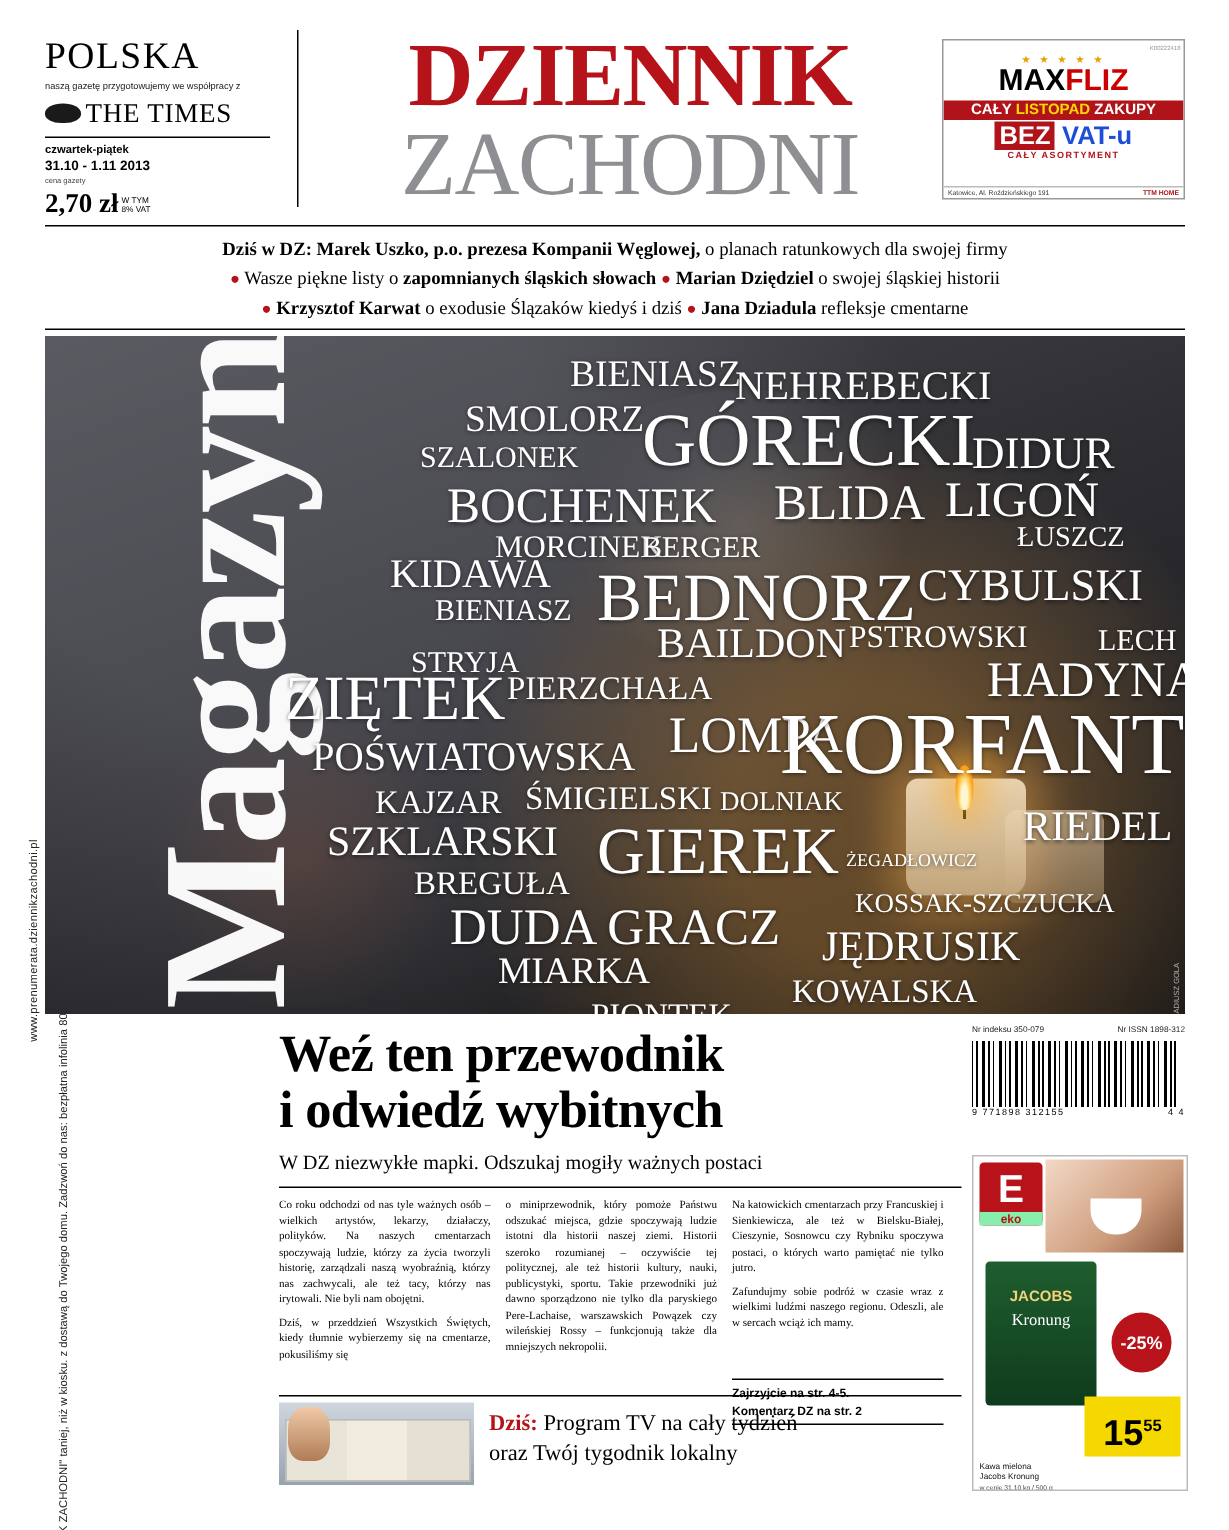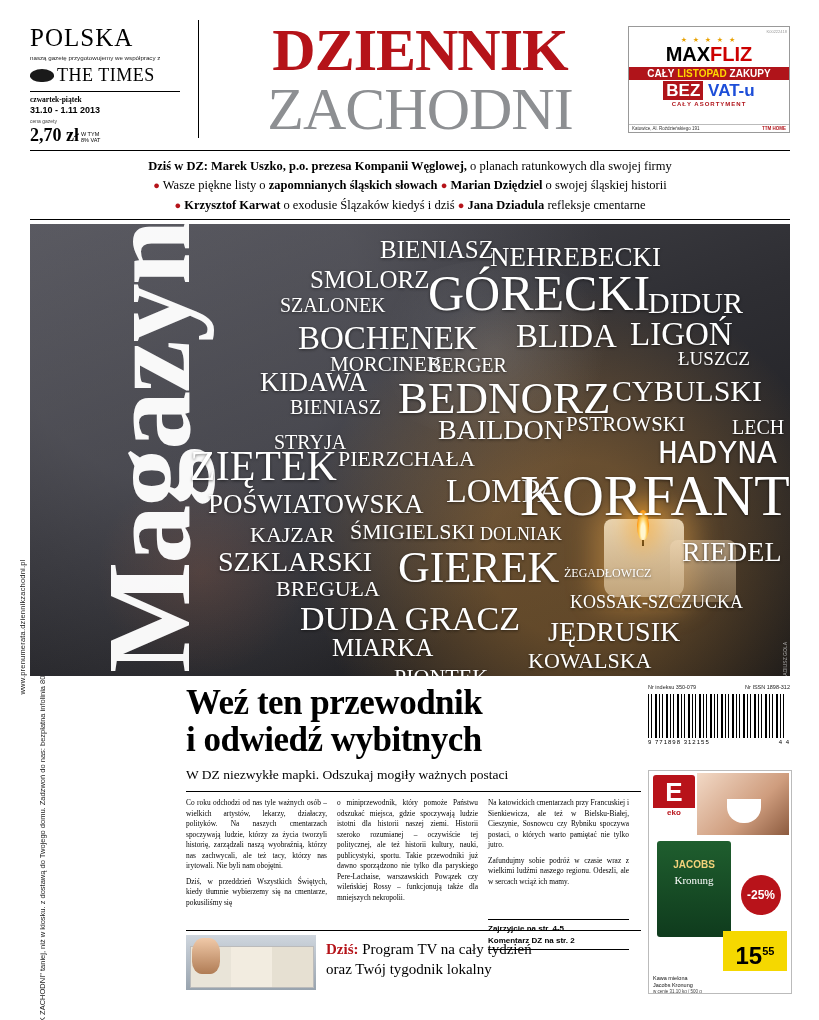--- a/index.html
+++ b/index.html
@@ -34,21 +34,21 @@
     font-size:7.5px;color:#222;white-space:nowrap;
   }
 
   
   .masthead{position:absolute;top:20px;left:30px;width:760px;height:118px;}
   .mh-left{position:absolute;left:0;top:0;width:168px;height:118px;border-right:1px solid #000;}
   .mh-polska{font-family:"Liberation Serif",serif;font-size:25px;letter-spacing:1px;margin-top:4px;}
   .mh-sub{font-family:"Liberation Sans",sans-serif;font-size:6.2px;color:#222;margin-top:2px;line-height:1.25;width:150px;}
   .mh-times{font-family:"Liberation Serif",serif;font-size:18px;letter-spacing:.5px;margin-top:3px;display:flex;align-items:center;gap:3px;}
   .mh-rule{border-top:1px solid #000;margin:5px 0 3px 0;width:150px;}
-  .mh-day{font-family:Liberation Serif, serif;font-size:7.5px;font-weight:bold;}
+  .mh-day{font-family:Liberation Sans, sans-serif;font-size:7.5px;font-weight:bold;}
   .mh-date{font-family:"Liberation Sans",sans-serif;font-size:9px;font-weight:bold;margin-top:1px;}
   .mh-catsmall{font-family:"Liberation Sans",sans-serif;font-size:5px;color:#444;margin-top:3px;}
   .mh-price{font-family:"Liberation Serif",serif;font-size:18px;font-weight:bold;margin-top:1px;}
   .mh-price small{font-family:"Liberation Sans",sans-serif;font-size:5.5px;font-weight:normal;display:inline-block;line-height:1.1;vertical-align:middle;margin-left:2px;}
 
   .mh-mid{position:absolute;left:180px;top:2px;width:420px;text-align:center;}
   .mh-dz1{font-family:"Liberation Serif",serif;font-weight:bold;font-size:60px;color:#b51319;letter-spacing:-1px;line-height:.95;}
   .mh-dz2{font-family:"Liberation Serif",serif;font-weight:normal;font-size:60px;color:#8d8f92;letter-spacing:-1px;line-height:.95;margin-top:2px;}
 
   .mh-ad{position:absolute;right:0;top:6px;width:160px;height:105px;border:1px solid #999;background:#fff;overflow:hidden;}
@@ -129,21 +129,21 @@
   
   .barcodebox{position:absolute;top:684px;left:648px;width:142px;height:78px;}
   .bc-meta{font-family:"Liberation Sans",sans-serif;font-size:5.5px;color:#222;display:flex;justify-content:space-between;}
   .bars{margin-top:4px;height:44px;width:138px;background:
      repeating-linear-gradient(90deg,#000 0 1px, #fff 1px 3px, #000 3px 4px, #fff 4px 7px, #000 7px 9px, #fff 9px 11px);}
   .bc-digits{font-family:"Liberation Sans",sans-serif;font-size:6px;letter-spacing:1px;margin-top:1px;display:flex;justify-content:space-between;}
 
   .radv{position:absolute;top:770px;left:648px;width:142px;height:222px;border:1px solid #bbb;background:#fff;overflow:hidden;}
   .ekologo{position:absolute;left:4px;top:4px;width:42px;height:42px;background:#b8131a;border-radius:3px;}
   .ekologo .e{color:#fff;font-family:"Liberation Sans",sans-serif;font-weight:bold;font-size:26px;text-align:center;line-height:34px;}
-  .ekologo .w{position:absolute;left:0;bottom:0;width:100%;background:#ffffff;color:#b8131a;font-family:"Liberation Sans",sans-serif;font-weight:bold;font-size:8px;text-align:center;}
+  .ekologo .w{position:absolute;left:0;bottom:0;width:100%;background:#86efac;color:#b8131a;font-family:"Liberation Sans",sans-serif;font-weight:bold;font-size:8px;text-align:center;}
   .adphoto{position:absolute;right:2px;top:2px;width:92px;height:62px;background:linear-gradient(135deg,#f2d9c6,#cf9d7e 60%,#8c5b3f);}
   .adphoto .cup{position:absolute;left:30px;top:26px;width:34px;height:24px;border-radius:0 0 16px 16px;background:#fff;}
   .jacobs{position:absolute;left:8px;top:70px;width:74px;height:96px;background:linear-gradient(180deg,#1f5e2e,#0f3b1d);border-radius:3px;}
   .jacobs .t1{color:#f2d27a;font-family:"Liberation Sans",sans-serif;font-weight:bold;font-size:10px;text-align:center;margin-top:18px;}
   .jacobs .t2{color:#fff;font-family:"Liberation Serif",serif;font-size:11px;text-align:center;margin-top:4px;}
   .disc{position:absolute;right:10px;top:104px;width:40px;height:40px;border-radius:50%;background:#b8131a;color:#fff;font-family:"Liberation Sans",sans-serif;font-weight:bold;font-size:12px;text-align:center;line-height:40px;}
   .pricebox{position:absolute;right:4px;bottom:22px;width:64px;height:40px;background:#f5d800;color:#000;font-family:"Liberation Sans",sans-serif;font-weight:bold;font-size:24px;text-align:center;line-height:40px;}
   .pricebox sup{font-size:11px;vertical-align:super;}
   .radv .caption{position:absolute;left:4px;bottom:4px;font-family:"Liberation Sans",sans-serif;font-size:5.5px;line-height:1.3;color:#111;}
   .radv .cap2{position:absolute;left:4px;bottom:-1px;font-family:"Liberation Sans",sans-serif;font-size:4.5px;color:#444;}
@@ -258,21 +258,21 @@
         <span style="left: 80px; top: 143px; font-size: 27px;">KIDAWA</span>
         <span style="left: 218px; top: 148px; font-size: 45px;">BEDNORZ</span>
         <span style="left: 432px; top: 150px; font-size: 30px;">CYBULSKI</span>
         <span style="left: 110px; top: 172px; font-size: 20px;">BIENIASZ</span>
         <span style="left: 62px; top: 207px; font-size: 20px; margin-left: 32px;">STRYJA</span>
         <span style="left: 258px; top: 190px; font-size: 28px;">BAILDON</span>
         <span style="left: 386px; top: 188px; font-size: 21px;">PSTROWSKI</span>
         <span style="left: 552px; top: 192px; font-size: 20px;">LECH</span>
         <span style="left: 10px; top: 218px; font-size: 42px;">ZIĘTEK</span>
         <span style="left: 158px; top: 222px; font-size: 22px;">PIERZCHAŁA</span>
-        <span style="left: 478px; top: 212px; font-size: 33px; font-family: Liberation Mono, monospace;">HADYNA</span>
+        <span style="left: 478px; top: 212px; font-size: 33px;">HADYNA</span>
         <span style="left: 266px; top: 248px; font-size: 34px;">LOMPA</span>
         <span style="left: 340px; top: 238px; font-size: 58px;">KORFANTY</span>
         <span style="left: 28px; top: 265px; font-size: 27px;">POŚWIATOWSKA</span>
         <span style="left: 70px; top: 298px; font-size: 22px;">KAJZAR</span>
         <span style="left: 170px; top: 295px; font-size: 22px;">ŚMIGIELSKI</span>
         <span style="left: 300px; top: 300px; font-size: 18px;">DOLNIAK</span>
         <span style="left: 38px; top: 322px; font-size: 28px;">SZKLARSKI</span>
         <span style="left: 502px; top: 312px; font-size: 28px;">RIEDEL</span>
         <span style="left: 218px; top: 318px; font-size: 44px;">GIEREK</span>
         <span style="left: 96px; top: 352px; font-size: 22px;">BREGUŁA</span>

